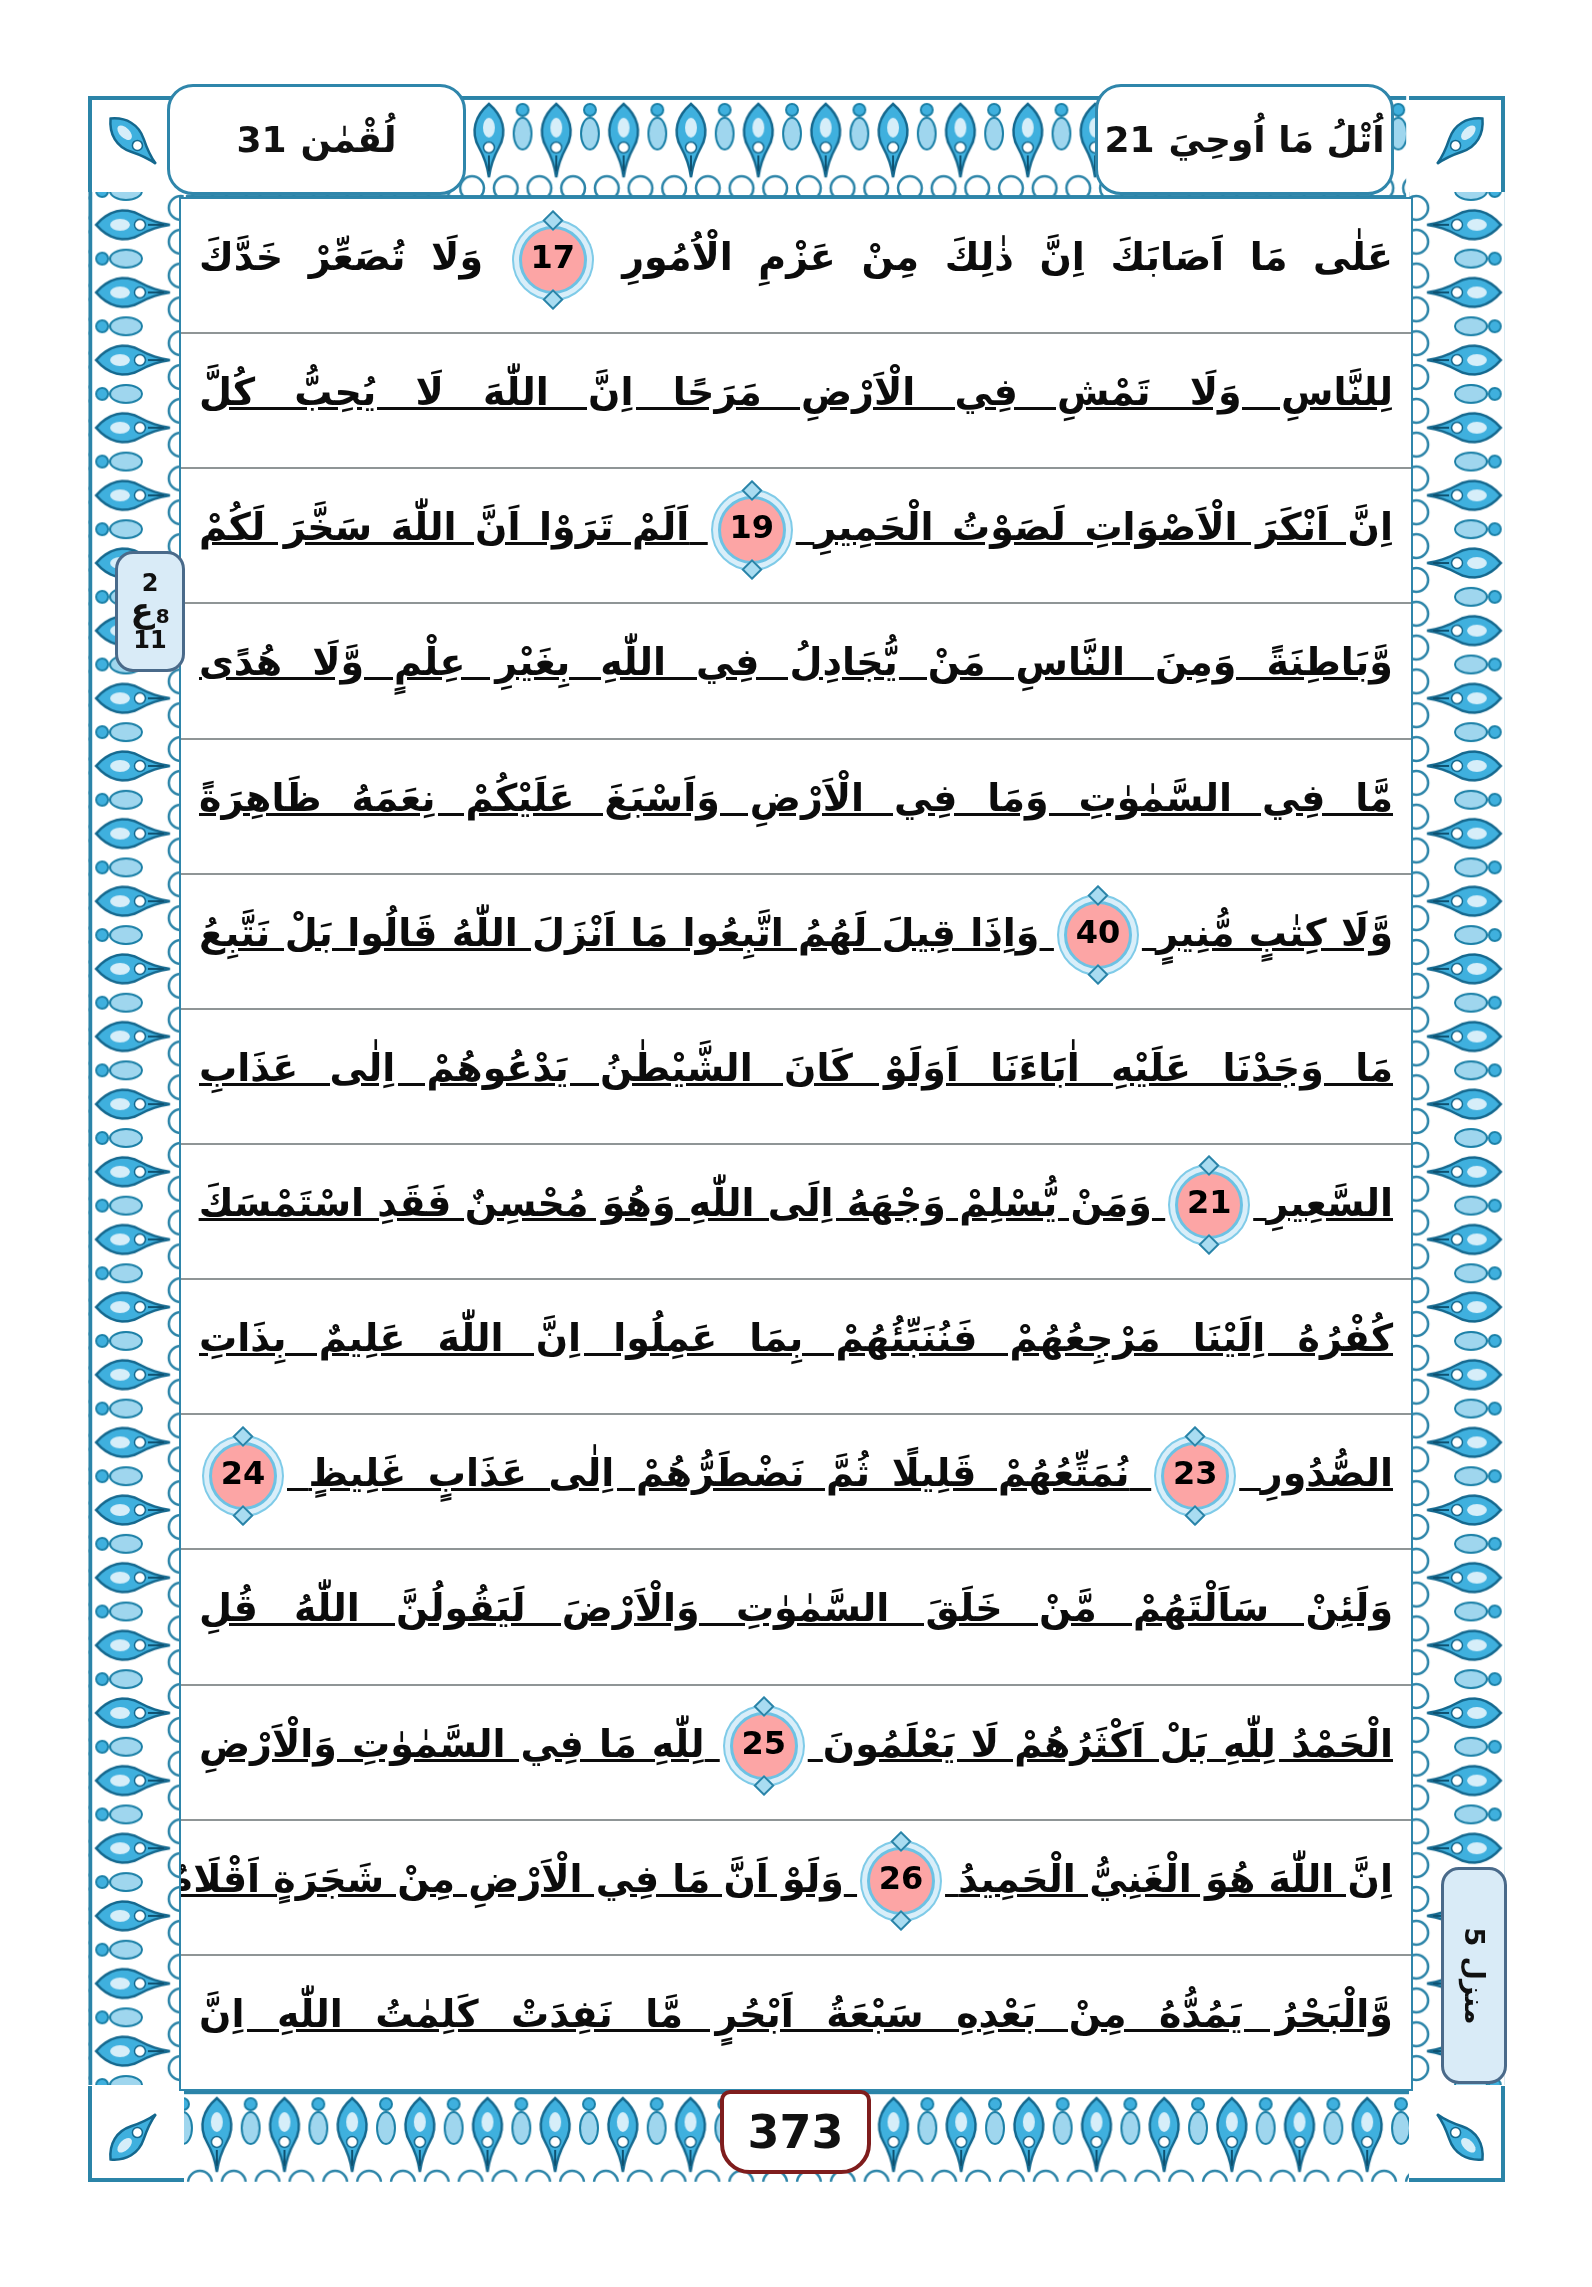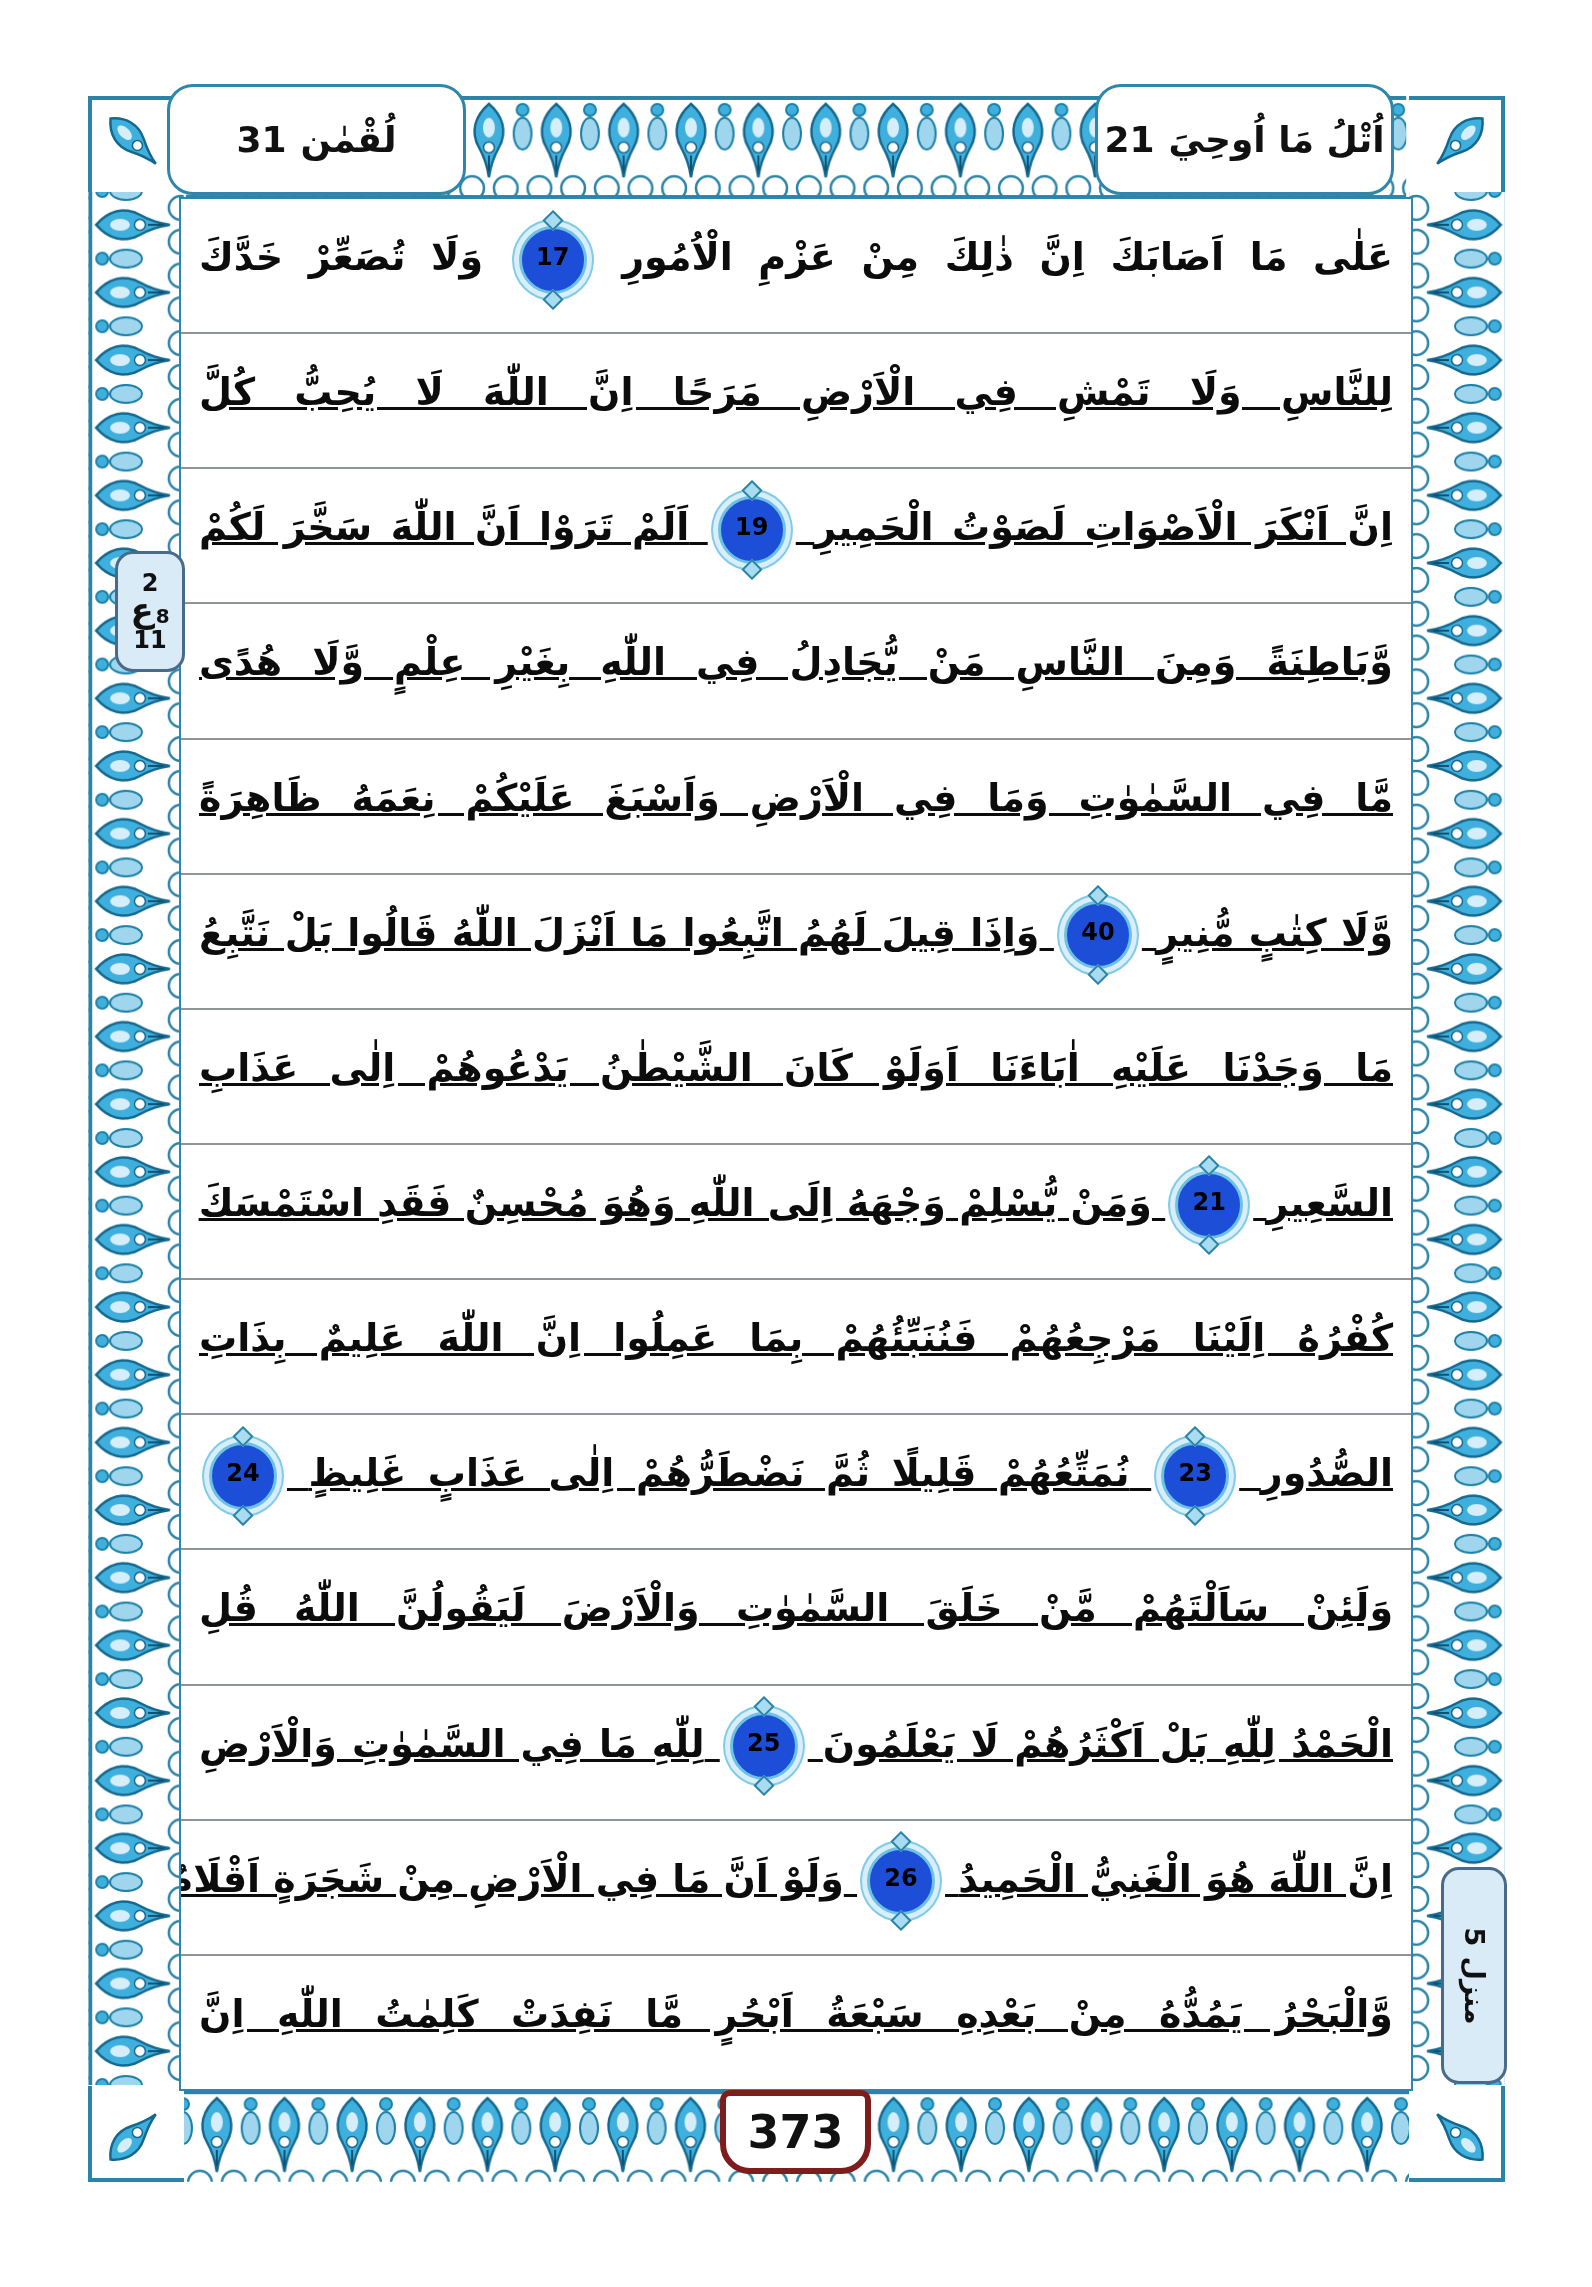--- a/index.html
+++ b/index.html
@@ -9,37 +9,37 @@
   
   .text-frame{position:absolute;left:179px;top:197px;width:1234px;height:1894px;
     border:2px solid #2f86ab;box-sizing:border-box;display:flex;flex-direction:column;
     background:#ffffff;z-index:2;}
   .qline{flex:1 1 0;direction:rtl;text-align:justify;text-align-last:justify;
     white-space:nowrap;overflow:hidden;padding:0 18px;line-height:116px;
     font-size:38px;font-weight:bold;color:#0c0c0c;}
   .qline + .qline{border-top:2px solid #8f9596;text-decoration:underline;}
   
   .verse{position:relative;display:inline-block;width:62px;height:62px;line-height:56px;
-    text-align:center;border-radius:50%;background:#1d4ed8;border:3px solid #6cc2e4;
-    box-shadow:0 0 0 5px #d9eef9,0 0 0 7px #7fcbe8;font-size:24px;font-weight:bold;
+    text-align:center;border-radius:50%;background:#fca5a5;border:3px solid #6cc2e4;
+    box-shadow:0 0 0 5px #d9eef9,0 0 0 7px #7fcbe8;font-size:32px;font-weight:bold;
     color:#000;vertical-align:middle;margin:0 10px;direction:ltr;text-align-last:center;}
   .verse::before,.verse::after{content:"";position:absolute;left:50%;width:11px;height:11px;
     background:#a9dcf1;border:2px solid #2b84a8;transform:translateX(-50%) rotate(45deg);}
   .verse::before{top:-16px;}
   .verse::after{bottom:-16px;}
   
   .cartouche{position:absolute;top:84px;height:111px;width:299px;background:#ffffff;
     border:3px solid #2f86ab;border-radius:26px;box-sizing:border-box;z-index:5;
     display:flex;align-items:center;justify-content:center;gap:14px;direction:rtl;
     font-size:36px;font-weight:bold;color:#111;}
   .cartouche-surah{left:167px;}
   .cartouche-juz{left:1095px;}
   
   .page-num{position:absolute;left:720px;top:2090px;width:151px;height:84px;background:#ffffff;
-    border:6px solid #7f1d1d;border-radius:10px 10px 30px 30px;box-sizing:border-box;z-index:5;
+    border:4px solid #7f1d1d;border-radius:10px 10px 30px 30px;box-sizing:border-box;z-index:5;
     display:flex;align-items:center;justify-content:center;font-size:46px;font-weight:bold;color:#111;}
   
   .ruku-marker{position:absolute;left:115px;top:551px;width:70px;height:121px;background:#d9ebf7;
     border:3px solid #4a6a8a;border-radius:18px;box-sizing:border-box;z-index:6;
     display:flex;flex-direction:column;align-items:center;justify-content:center;
     font-weight:bold;color:#111;line-height:1;}
   .ruku-top{font-size:24px;}
   .ruku-mid{display:flex;align-items:flex-end;gap:2px;}
   .ruku-ain{font-size:34px;line-height:0.9;}
   .ruku-ayat{font-size:20px;}

